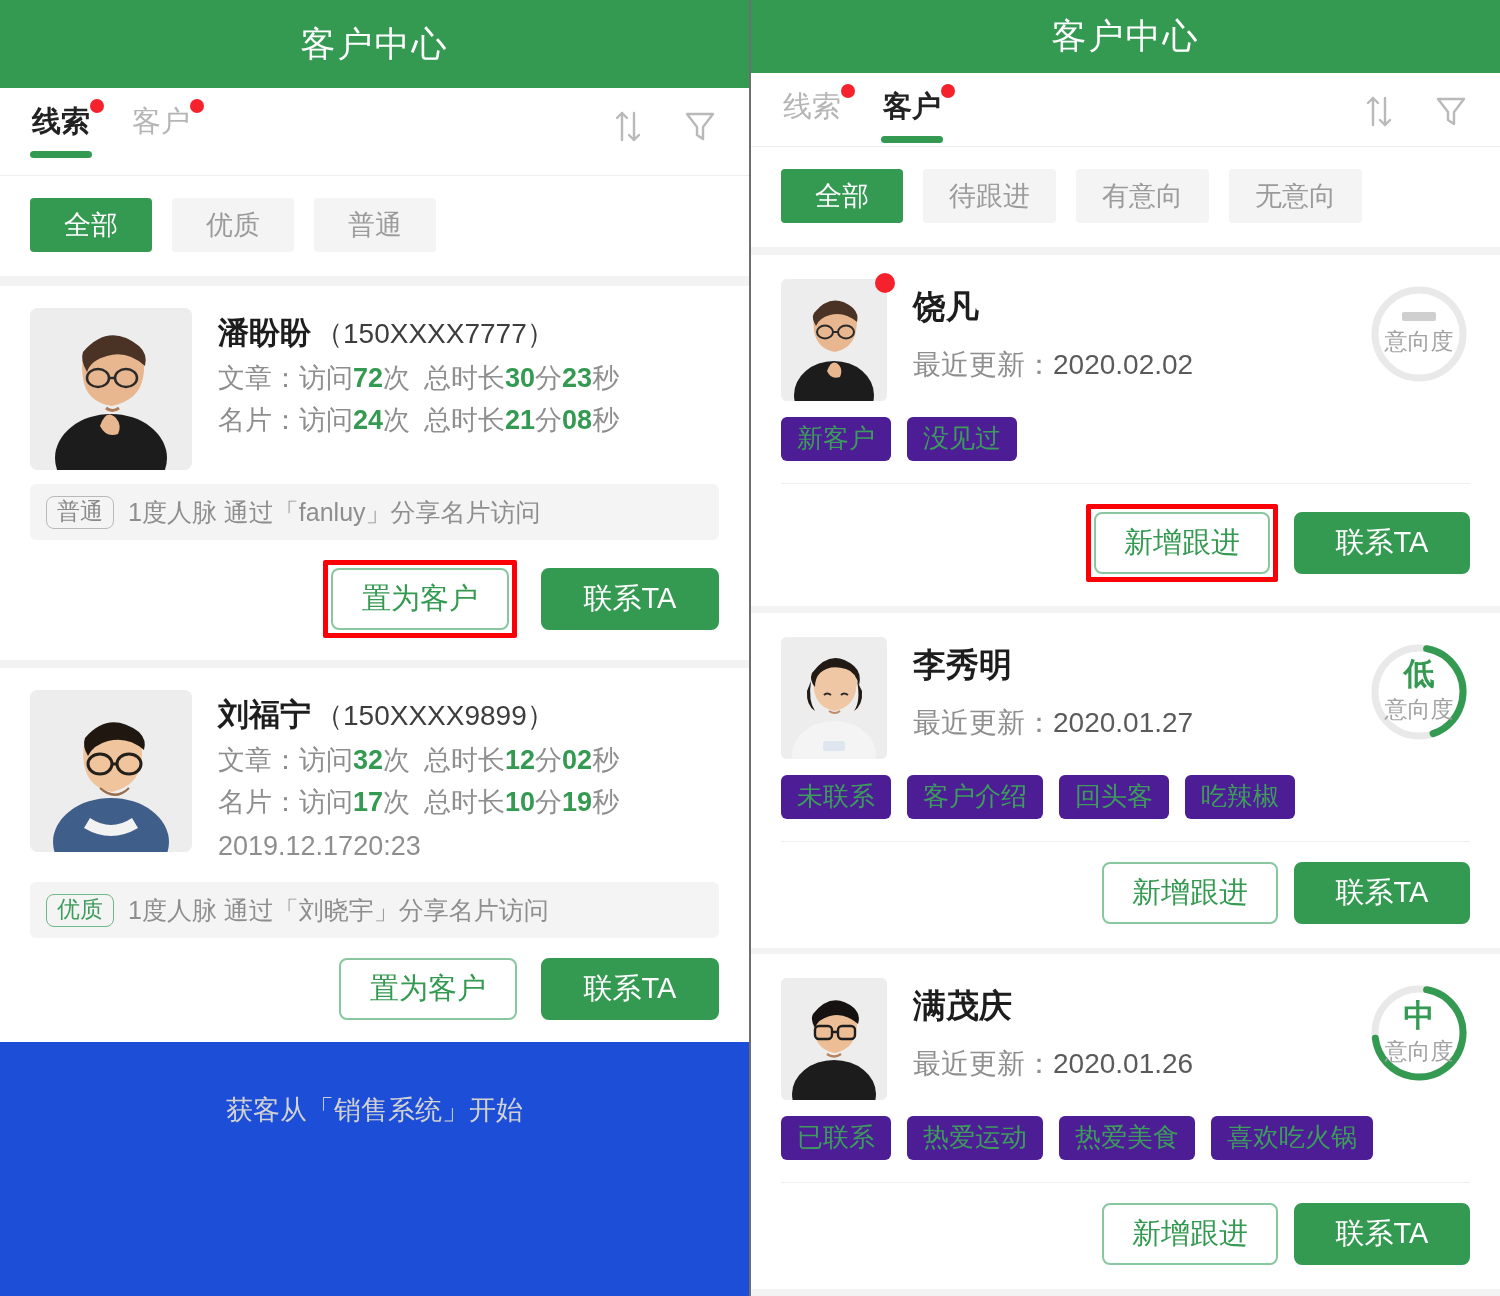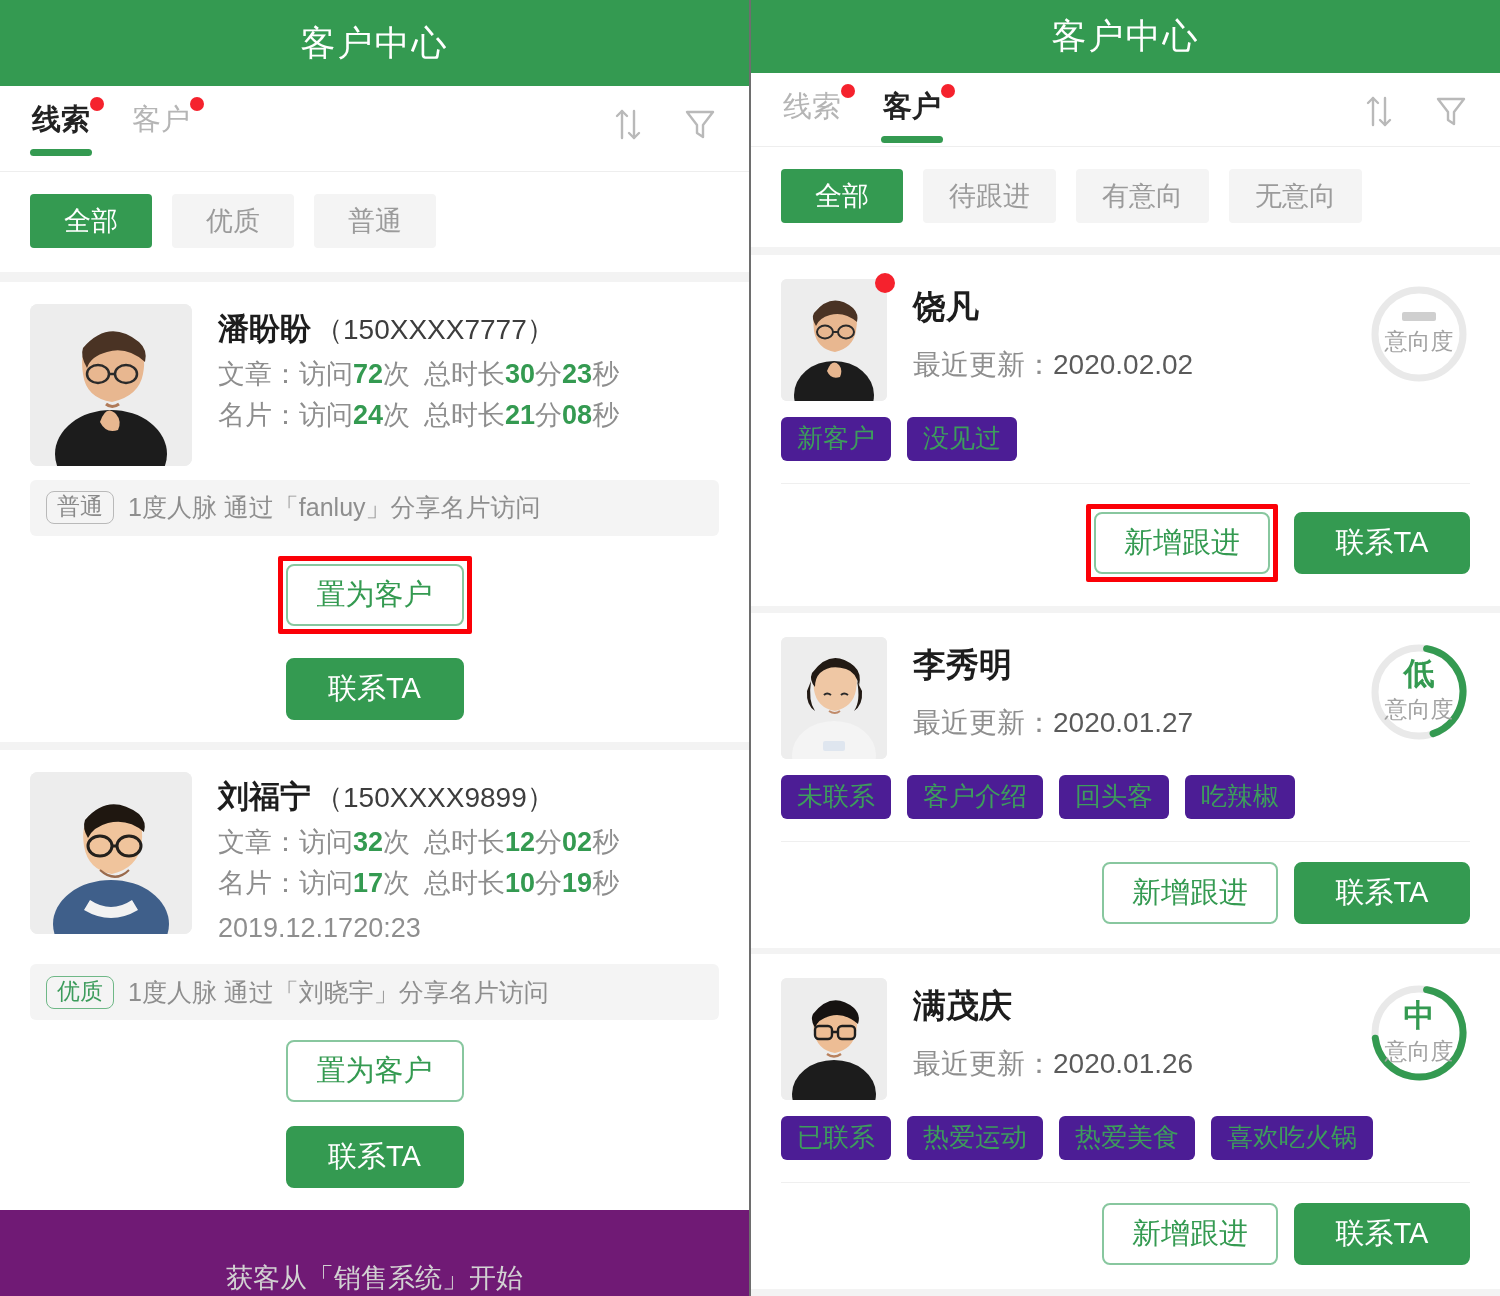--- a/index.html
+++ b/index.html
@@ -79,35 +79,34 @@
   .grade {
     border: 1px solid #b9b9b9; color: #8a8a8a; border-radius: 8px;
     font-size: 23px; padding: 3px 10px 5px 10px; line-height: 1;
   }
   .grade.good { border-color: #6fb887; color: #3d9c5c; }
   .source-text { font-size: 25px; color: #8e8e8e; }
 
   .card-actions {
     display: flex; justify-content: flex-end; align-items: center; gap: 24px;
     padding: 20px 0 22px 0;
-    flex-direction: column;
   }
   .btn {
     height: 62px; min-width: 178px; padding: 0 26px; border-radius: 8px;
     display: flex; align-items: center; justify-content: center;
     font-size: 29px; cursor: pointer;
   }
   .btn-ghost { background: #ffffff; color: #349a51; border: 2px solid #88c79f; }
   .btn-primary { background: #349a51; color: #ffffff; border: 2px solid #349a51; }
   .highlight-box { border: 5px solid #fb0007; padding: 3px; border-radius: 2px; }
 
   .row-sep { height: 8px; background: #f3f3f3; }
 
   .empty-zone {
-    background: #701a75; flex: 1 1 auto;
+    background: #1d4ed8; flex: 1 1 auto;
     display: flex; justify-content: center; padding-top: 50px;
   }
   .empty-text { font-size: 27px; color: #d2d2d2; }
 
   
   .cust-card { background: #ffffff; padding: 24px 30px 0 30px; }
   .cust-top { display: flex; gap: 26px; }
   .avatar-wrap { position: relative; flex: 0 0 auto; }
   .avatar-sm { width: 106px; height: 122px; border-radius: 6px; background: #ededed; overflow: hidden; position: relative; }
   .av-dot {

